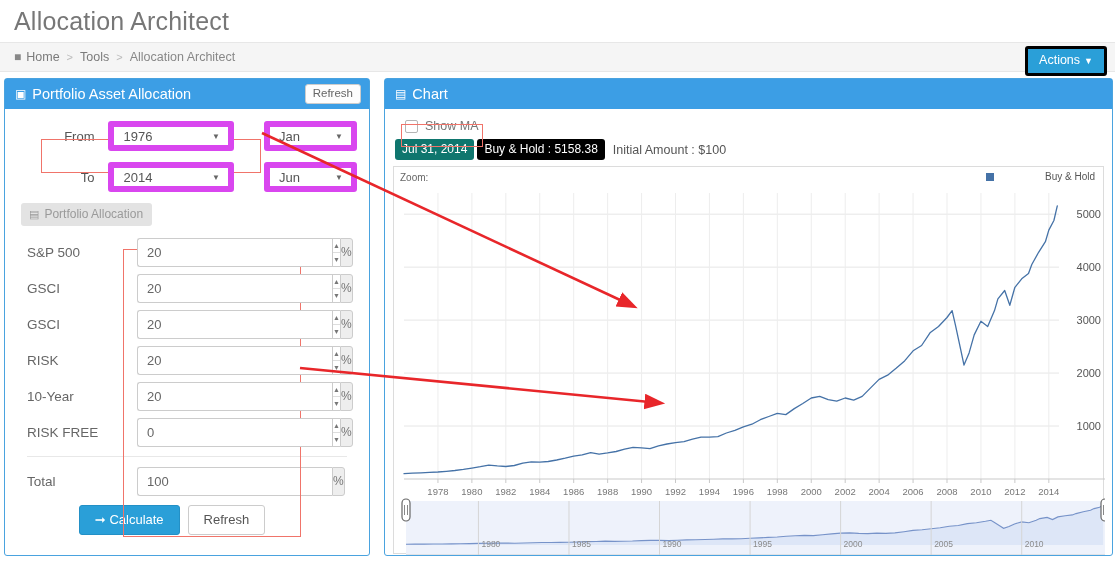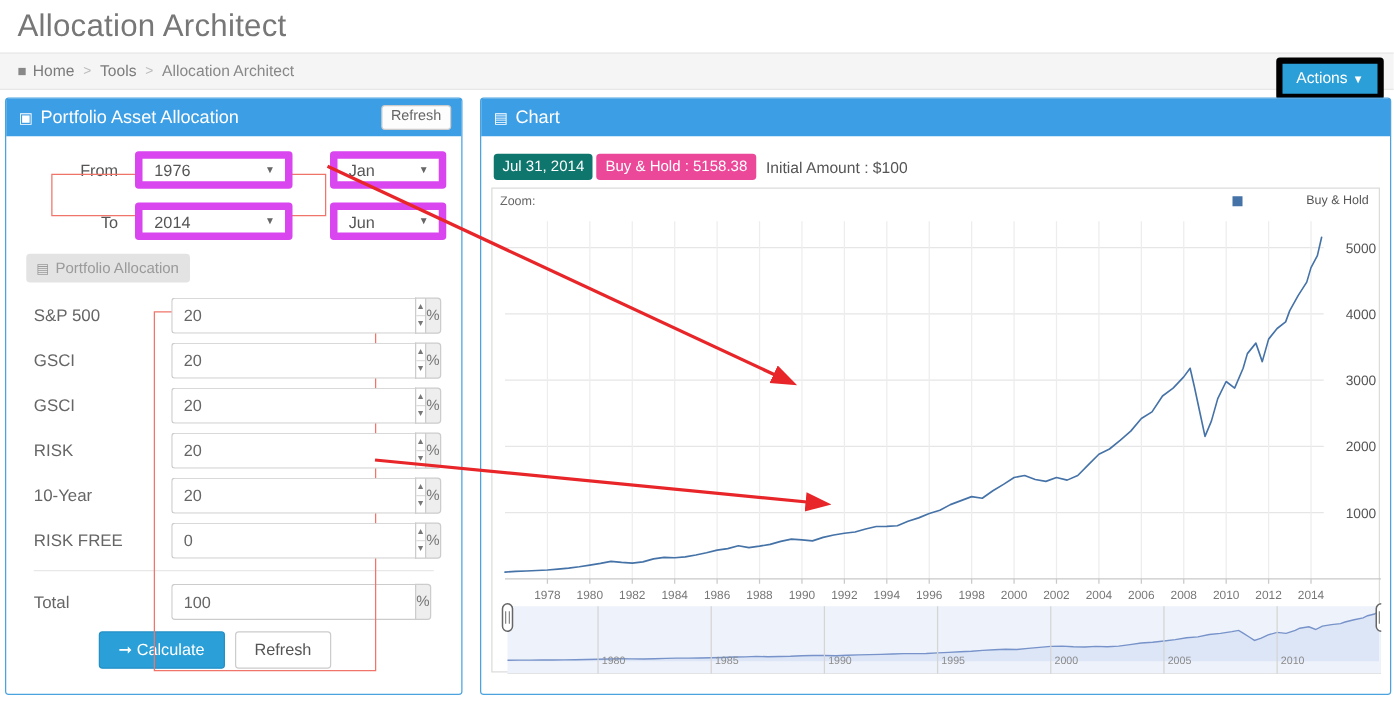--- a/index.html
+++ b/index.html
@@ -32,21 +32,21 @@
     position:relative;
   }
   .crumb { color:#888; font-size:12.5px; }
   .crumb.link { color:#7b7b7b; }
   .crumb-sep { color:#bbb; margin:0 7px; font-size:11px; }
   .home-icon { color:#888; margin-right:5px; font-size:12px; }
   #actions-button {
     position:absolute; right:8px; top:3px;
     background:#2a9fd8;
     color:#fff;
-    border:5px solid #000000;
+    border:3px solid #000000;
     border-radius:3px;
     font-size:12.5px;
     padding:5px 11px 6px 11px;
     cursor:pointer;
     line-height:1;
   }
   .caret-dn { font-size:9px; margin-left:4px; }
 
   
   .panel {
@@ -182,21 +182,21 @@
     width:13px; height:13px; border:1px solid #b5b5b5; background:#fff;
     border-radius:2px; margin-right:7px;
   }
   .chk-label { font-size:12.5px; color:#777; }
   .badge-row { display:flex; align-items:center; margin:6px 0 6px 2px; gap:3px; }
   .bdg {
     font-size:12px; padding:3px 7px 4px 7px; border-radius:3px;
     color:#fff; line-height:1.2;
   }
   .bdg-grey { background:#0f766e; color:#ffffff; }
-  .bdg-blue { background:#ec4899; color:#ffffff; }
+  .bdg-blue { background:#000000; color:#ffffff; }
   .amt-text { font-size:12.5px; color:#555; margin-left:5px; }
 
   #chart-frame {
     position:relative; height:388px;
     border:1px solid #dcdcdc; background:#fff; margin-top:2px;
   }
   #zoom-bar { position:absolute; left:6px; top:5px; display:flex; align-items:flex-end; z-index:4; }
   #zoom-bar .zl { font-size:10px; color:#666; margin-right:4px; }
   .zbtn {
     border:1px solid #c8c8c8; background:#fafafa; color:#555;
@@ -360,20 +360,27 @@
   </div>
 </div>
 
 <div class="panel" id="chart-panel">
   <div class="panel-head">
     <span class="panel-icon">▤</span>
     <span class="ttl">Chart</span>
   </div>
 
   <div class="panel-body" id="chart-body">
+    <div style="position:relative;">
+      <div class="annot-box" id="annot-showma"></div>
+      <div class="chk-row">
+        <span class="chk-box"></span>
+        <span class="chk-label">Show MA</span>
+      </div>
+    </div>
 
     <div class="badge-row">
       <span class="bdg bdg-grey">Jul 31, 2014</span>
       <span class="bdg bdg-blue">Buy &amp; Hold : 5158.38</span>
       <span class="amt-text">Initial Amount : $100</span>
     </div>
 
     <div id="chart-frame">
       <div id="zoom-bar">
         <span class="zl">Zoom:</span>

